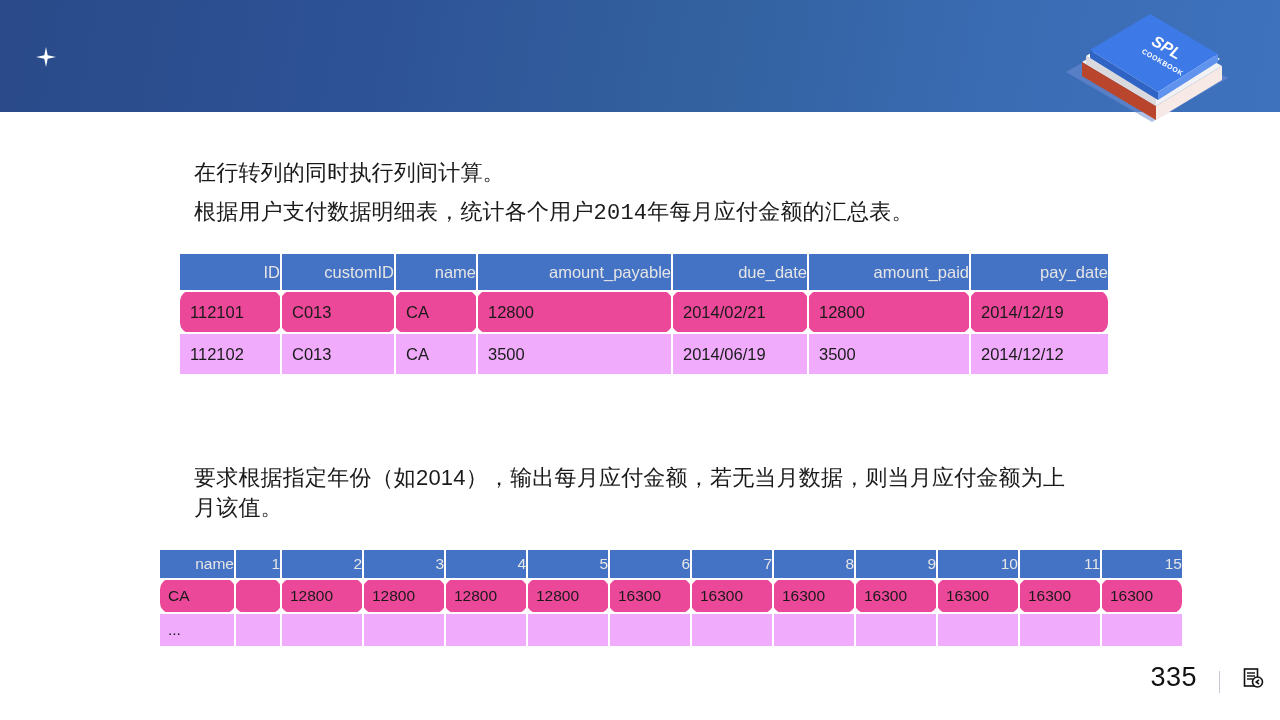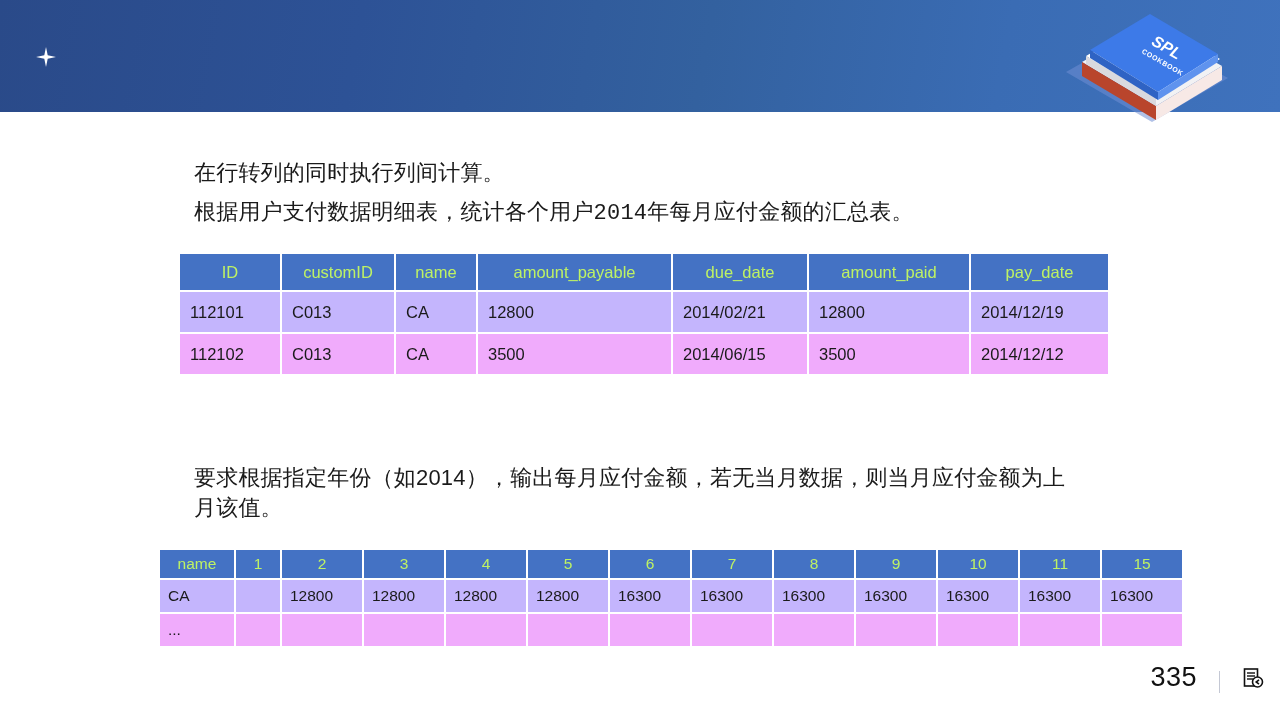--- a/index.html
+++ b/index.html
@@ -80,43 +80,43 @@
   
   table {
     position: absolute;
     border-collapse: collapse;
     table-layout: fixed;
     font-size: 16px;
     color: #1a1a1a;
   }
   table th {
     background: #4472c4;
-    color: #bef264;
+    color: #e5e5e5;
     font-weight: 400;
-    text-align: center;
+    text-align: right;
     border-right: 2px solid #ffffff;
     border-bottom: 2px solid #ffffff;
     padding: 0;
     height: 36px;
     font-size: 16.5px;
     margin-left: 12px;
   }
   table th:last-child { border-right: none; }
   table td {
     padding: 0 0 0 10px;
     height: 40px;
     border-right: 2px solid #ffffff;
     border-bottom: 2px solid #ffffff;
     text-align: left;
     font-size: 16.5px;
     overflow: hidden;
     white-space: nowrap;
   }
   table td:last-child { border-right: none; }
-  tr.shade-a td { background: #c4b5fd; }
+  tr.shade-a td { background: #ec4899; border-radius: 10px; }
   tr.shade-b td { background: #f0abfc; }
 
   
   #table-payments {
     left: 180px;
     top: 254px;
     width: 916px;
   }
   #table-payments th:nth-child(1), #table-payments td:nth-child(1) { width: 100px; }
   #table-payments th:nth-child(2), #table-payments td:nth-child(2) { width: 112px; }
@@ -217,21 +217,21 @@
       <td>12800</td>
       <td>2014/02/21</td>
       <td>12800</td>
       <td>2014/12/19</td>
     </tr>
     <tr class="shade-b">
       <td>112102</td>
       <td>C013</td>
       <td>CA</td>
       <td>3500</td>
-      <td>2014/06/15</td>
+      <td>2014/06/19</td>
       <td>3500</td>
       <td>2014/12/12</td>
     </tr>
   </tbody>
 </table>
 
 <div class="para para-3">要求根据指定年份（如2014），输出每月应付金额，若无当月数据，则当月应付金额为上月该值。</div>
 
 <table id="table-monthly">
   <thead>

